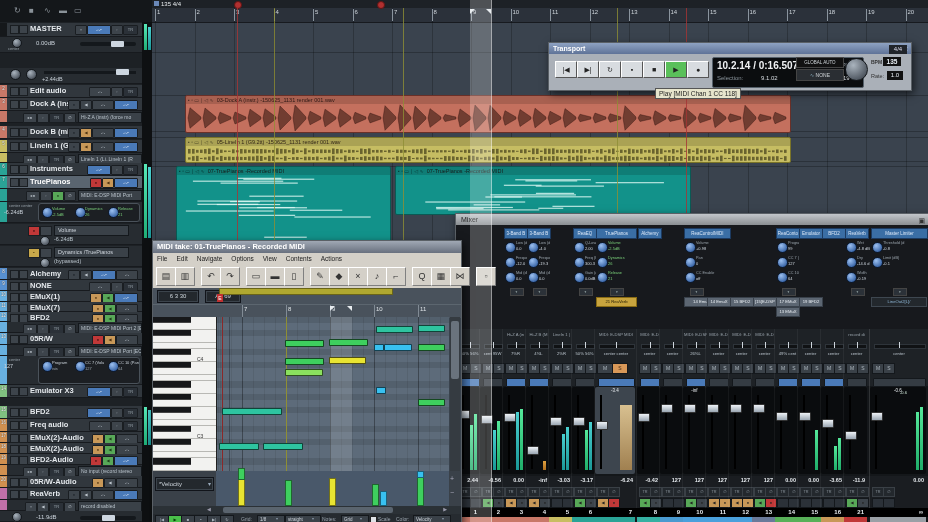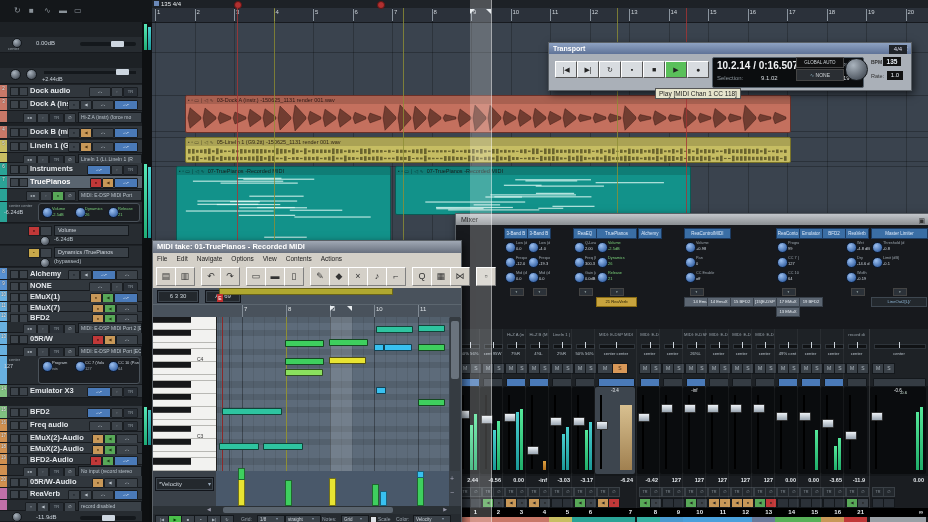--- a/index.html
+++ b/index.html
@@ -460,40 +460,50 @@
         <span style="position: absolute; left: 59px; top: 6px; font-size: 8px; color: rgb(138, 146, 153);">▬</span>
         <span style="position: absolute; left: 74px; top: 6px; font-size: 8px; color: rgb(138, 146, 153);">▭</span>
       </div>
       <div style="position: absolute; left: 142px; top: 22px; width: 10px; height: 500px; background: rgb(14, 16, 18);"></div>
       <div style="position: absolute; left: 144px; top: 24px; width: 3px; height: 26px; background: linear-gradient(rgb(88, 232, 184), rgb(31, 174, 118));"></div>
       <div style="position: absolute; left: 148px; top: 27px; width: 3px; height: 23px; background: linear-gradient(rgb(74, 208, 208), rgb(26, 152, 152));"></div>
       <div style="position: absolute; left: 144px; top: 164px; width: 3px; height: 74px; background: linear-gradient(rgb(88, 232, 184), rgb(31, 174, 118));"></div>
       <div style="position: absolute; left: 148px; top: 167px; width: 3px; height: 71px; background: linear-gradient(rgb(74, 208, 208), rgb(26, 152, 152));"></div>
       <div style="position: absolute; left: 144px; top: 407px; width: 3px; height: 38px; background: linear-gradient(rgb(88, 232, 184), rgb(31, 174, 118));"></div>
       <div style="position: absolute; left: 148px; top: 410px; width: 3px; height: 35px; background: linear-gradient(rgb(74, 208, 208), rgb(26, 152, 152));"></div>
+      <div style="position: absolute; left: 0px; top: 23px; width: 142px; height: 13px; background: rgb(49, 55, 61); border-bottom: 1px solid rgb(23, 26, 30);">
+        <div style="position: absolute; left: 0px; top: 0px; width: 7px; height: 100%; background: rgb(21, 24, 27);"></div>
+        <div style="position: absolute; left: 10px; top: 2px; width: 7px; height: 7px; background: rgb(61, 68, 75); border: 1px solid rgb(26, 30, 34);"></div>
+        <div style="position: absolute; left: 19px; top: 2px; width: 7px; height: 7px; background: rgb(61, 68, 75); border: 1px solid rgb(26, 30, 34);"></div>
+        <span style="position: absolute; left: 30px; top: 1px; font-size: 7.5px; font-weight: bold; color: rgb(228, 232, 236); white-space: nowrap;">MASTER</span>
+        <div style="position: absolute; left: 123px; top: 2px; width: 13px; height: 8px; background: rgb(43, 49, 56); border: 1px solid rgb(26, 30, 34); border-radius: 1px; color: rgb(154, 164, 172); font-size: 4px; line-height: 8px; text-align: center;">TR</div>
+        <div style="position: absolute; left: 111px; top: 2px; width: 10px; height: 8px; background: rgb(61, 68, 75); border: 1px solid rgb(26, 30, 34); border-radius: 1px; color: rgb(196, 204, 212); font-size: 4px; line-height: 8px; text-align: center;">◦</div>
+        <div style="position: absolute; left: 87px; top: 2px; width: 22px; height: 8px; background: rgb(74, 122, 184); border: 1px solid rgb(26, 30, 34); border-radius: 1px; color: rgb(232, 240, 250); font-size: 4px; line-height: 8px; text-align: center;">-◦-•</div>
+        <div style="position: absolute; left: 75px; top: 2px; width: 10px; height: 8px; background: rgb(61, 68, 75); border: 1px solid rgb(26, 30, 34); border-radius: 1px; color: rgb(196, 204, 212); font-size: 4px; line-height: 8px; text-align: center;">○</div>
+      </div>
       <div style="position: absolute; left: 0px; top: 37px; width: 142px; height: 15px; background: rgb(39, 44, 49); border-bottom: 1px solid rgb(23, 26, 30);">
         <div class="knob" style="position: absolute; left: 12px; top: 1px; width: 8px; height: 8px;"></div>
         <span style="position: absolute; left: 8px; top: 9px; font-size: 4px; color: rgb(154, 164, 172);">center</span>
         <span style="position: absolute; left: 36px; top: 3px; font-size: 6px; color: rgb(200, 208, 216);">0.00dB</span>
         <div style="position: absolute; left: 80px; top: 5px; width: 56px; height: 4px; background: rgb(20, 24, 28); border-radius: 2px;"></div>
         <div style="position: absolute; left: 111.2px; top: 4px; width: 13px; height: 6px; background: rgb(205, 214, 224); border-radius: 1px;"></div>
       </div>
       <div style="position: absolute; left: 0px; top: 68px; width: 142px; height: 15px; background: rgb(39, 44, 49); border-bottom: 1px solid rgb(23, 26, 30);">
         <div class="knob" style="position: absolute; left: 10px; top: 1px; width: 9px; height: 9px;"></div>
         <div class="knob" style="position: absolute; left: 26px; top: 1px; width: 9px; height: 9px;"></div>
         <span style="position: absolute; left: 42px; top: 8px; font-size: 5.5px; color: rgb(200, 208, 216);">+2.44dB</span>
         <div style="position: absolute; left: 44px; top: 3px; width: 92px; height: 3px; background: rgb(20, 24, 28);"></div>
         <div style="position: absolute; left: 115.76px; top: 1px; width: 13px; height: 6px; background: rgb(205, 214, 224); border-radius: 1px;"></div>
       </div>
       <div style="position: absolute; left: 0px; top: 85px; width: 142px; height: 12px; background: rgb(49, 55, 61); border-bottom: 1px solid rgb(23, 26, 30);">
         <div style="position: absolute; left: 0px; top: 0px; width: 7px; height: 100%; background: rgb(200, 120, 104);"></div>
         <span style="position: absolute; left: 0px; top: 1px; width: 7px; text-align: center; font-size: 4.5px; color: rgb(255, 255, 255); text-shadow: rgb(0, 0, 0) 0px 0px 1px;">2</span>
         <div style="position: absolute; left: 10px; top: 2px; width: 7px; height: 7px; background: rgb(61, 68, 75); border: 1px solid rgb(26, 30, 34);"></div>
         <div style="position: absolute; left: 19px; top: 2px; width: 7px; height: 7px; background: rgb(61, 68, 75); border: 1px solid rgb(26, 30, 34);"></div>
-        <span style="position: absolute; left: 30px; top: 1px; font-size: 7.5px; font-weight: bold; color: rgb(228, 232, 236); white-space: nowrap;">Dock audio</span>
+        <span style="position: absolute; left: 30px; top: 1px; font-size: 7.5px; font-weight: bold; color: rgb(228, 232, 236); white-space: nowrap;">Edit audio</span>
         <div style="position: absolute; left: 123px; top: 2px; width: 13px; height: 8px; background: rgb(43, 49, 56); border: 1px solid rgb(26, 30, 34); border-radius: 1px; color: rgb(154, 164, 172); font-size: 4px; line-height: 8px; text-align: center;">TR</div>
         <div style="position: absolute; left: 111px; top: 2px; width: 10px; height: 8px; background: rgb(61, 68, 75); border: 1px solid rgb(26, 30, 34); border-radius: 1px; color: rgb(196, 204, 212); font-size: 4px; line-height: 8px; text-align: center;">◦</div>
         <div style="position: absolute; left: 89px; top: 2px; width: 20px; height: 8px; background: rgb(61, 68, 75); border: 1px solid rgb(26, 30, 34); border-radius: 1px; color: rgb(196, 204, 212); font-size: 4px; line-height: 8px; text-align: center;">-◦-</div>
       </div>
       <div style="position: absolute; left: 0px; top: 98px; width: 142px; height: 12px; background: rgb(49, 55, 61); border-bottom: 1px solid rgb(23, 26, 30);">
         <div style="position: absolute; left: 0px; top: 0px; width: 7px; height: 100%; background: rgb(200, 120, 104);"></div>
         <span style="position: absolute; left: 0px; top: 1px; width: 7px; text-align: center; font-size: 4.5px; color: rgb(255, 255, 255); text-shadow: rgb(0, 0, 0) 0px 0px 1px;">3</span>
         <div style="position: absolute; left: 10px; top: 2px; width: 7px; height: 7px; background: rgb(61, 68, 75); border: 1px solid rgb(26, 30, 34);"></div>
         <div style="position: absolute; left: 19px; top: 2px; width: 7px; height: 7px; background: rgb(61, 68, 75); border: 1px solid rgb(26, 30, 34);"></div>
         <span style="position: absolute; left: 30px; top: 1px; font-size: 7.5px; font-weight: bold; color: rgb(228, 232, 236); white-space: nowrap;">Dock A (instr.)</span>

